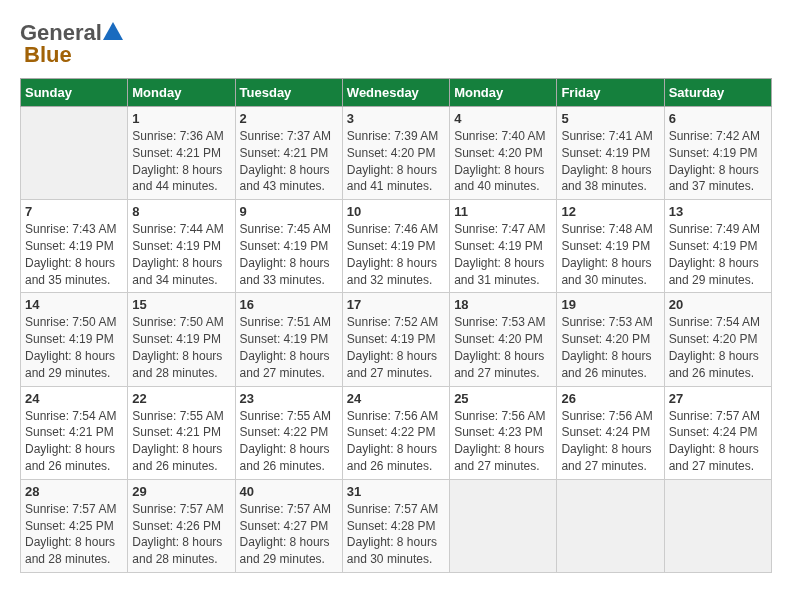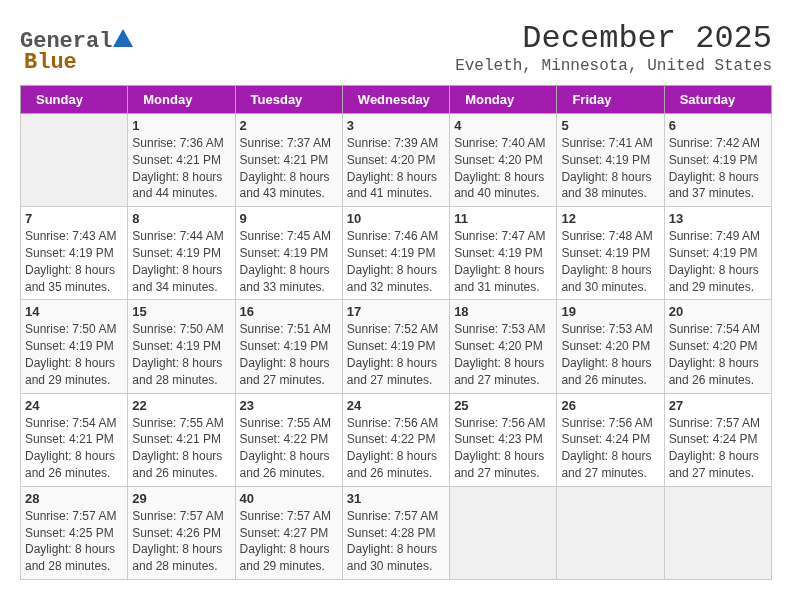--- a/index.html
+++ b/index.html
@@ -6,23 +6,22 @@
     body {
       font-family: Arial, sans-serif;
       background: #fff;
       width: 792px;
       min-height: 612px;
       padding: 20px;
     }
     .header {
       display: flex;
       justify-content: space-between;
-      align-items: flex-end;
+      align-items: center;
       margin-bottom: 10px;
-      font-family: Liberation Mono, monospace;
     }
     .logo {
       display: flex;
       flex-direction: column;
       align-items: flex-start;
     }
     .logo-text {
       font-size: 22px;
       font-weight: bold;
       color: #333;
@@ -43,23 +42,23 @@
       font-size: 16px;
       font-weight: normal;
       color: #555;
     }
     .calendar {
       width: 100%;
       border-collapse: collapse;
       font-size: 11px;
     }
     .calendar thead tr th {
-      background-color: #a21caf;
+      background-color: #15803d;
       color: white;
-      padding: 6px 15px;
+      padding: 6px 4px;
       text-align: left;
       font-size: 13px;
       font-weight: bold;
       border: 1px solid #aaa;
     }
     .calendar tbody tr td {
       border: 1px solid #ccc;
       vertical-align: top;
       padding: 4px;
       width: calc(100% / 7);
@@ -94,24 +93,20 @@
       <span style="display:inline-block; margin-left:1px;">
         <svg width="20" height="18" viewBox="0 0 20 18">
           <polygon points="10,0 20,18 0,18" fill="#1a6bbf"></polygon>
         </svg>
       </span>
     </div>
     <div style="margin-top:-4px;">
       <span class="logo-blue" style="color:#a16207; font-size:22px; font-weight:bold; margin-left:4px;">Blue</span>
     </div>
   </div>
-  <div class="title-block">
-    <h1>December 2025</h1>
-    <h2>Eveleth, Minnesota, United States</h2>
-  </div>
 </div>
 
 <table class="calendar">
   <thead>
     <tr>
     <th>Sunday</th>
         <th>Monday</th>
         <th>Tuesday</th>
         <th>Wednesday</th>
         <th>Monday</th>

